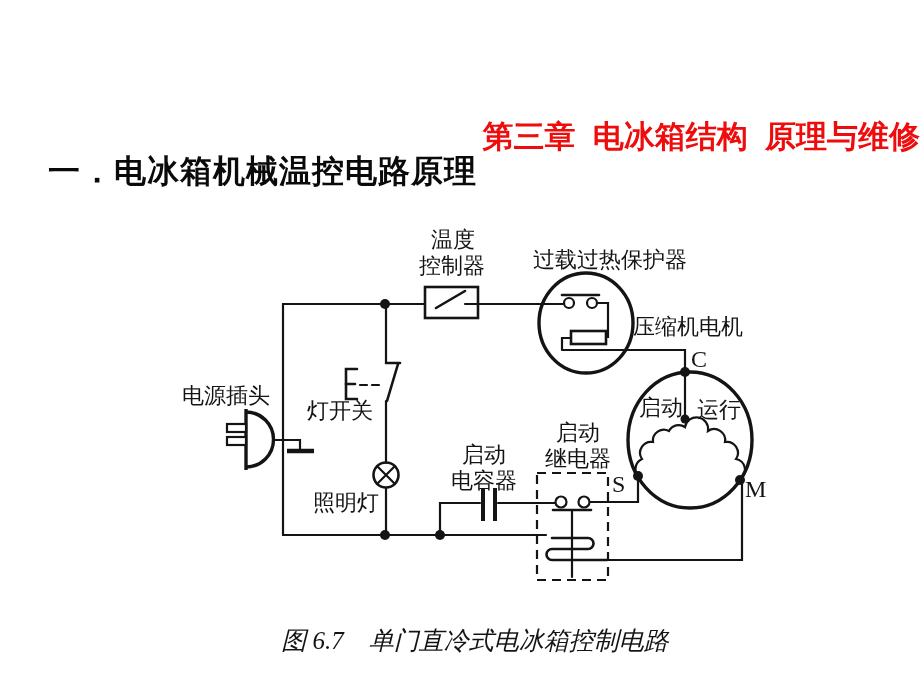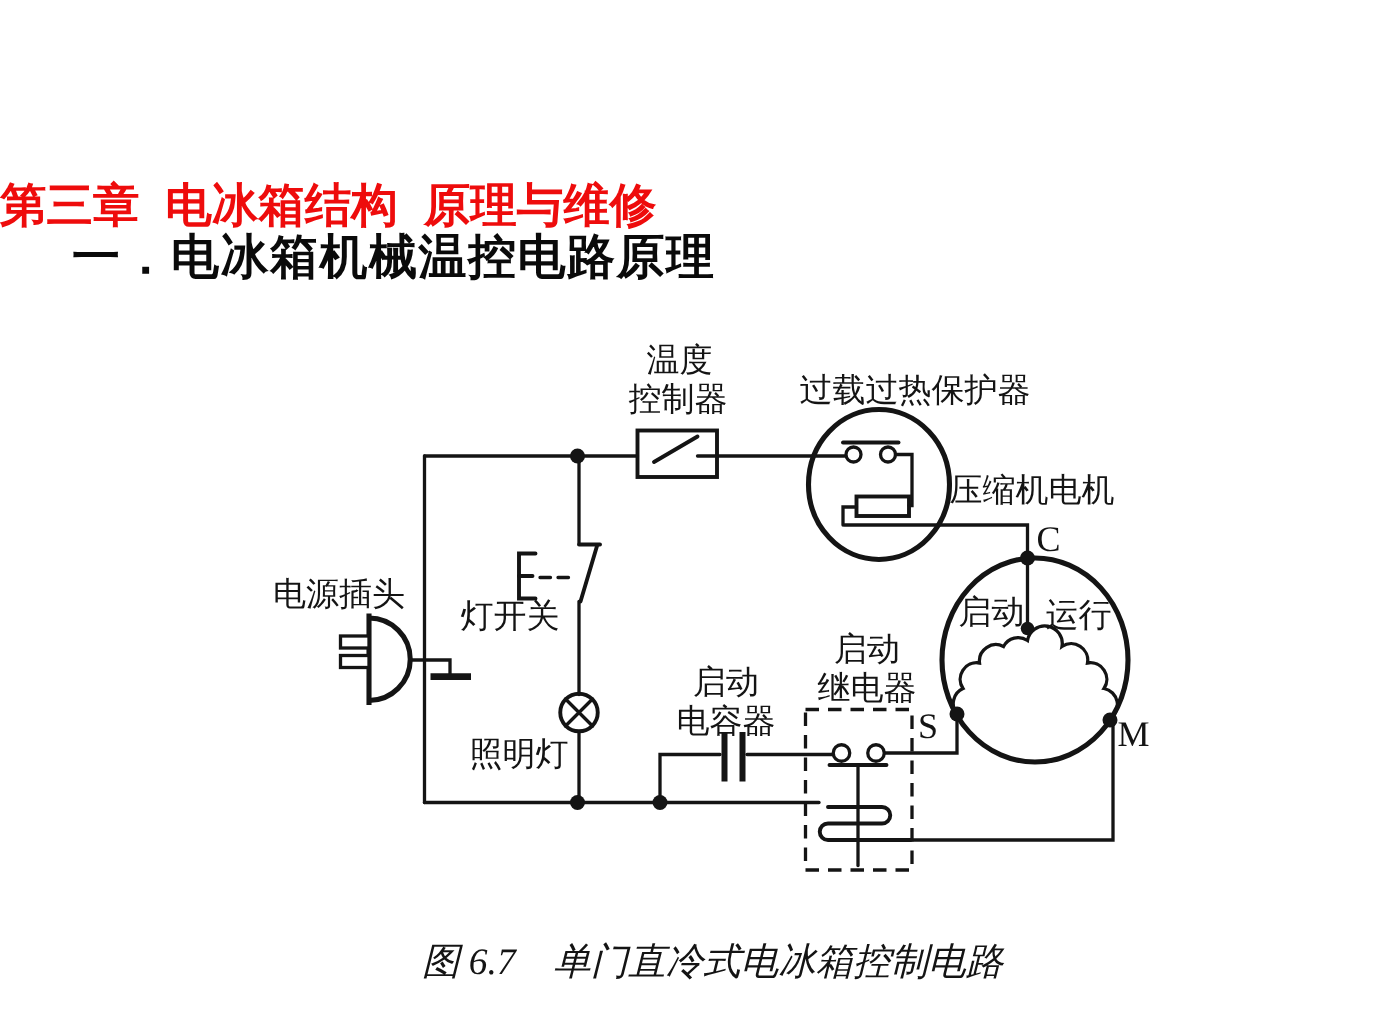--- a/index.html
+++ b/index.html
@@ -1,18 +1,18 @@
 <!DOCTYPE html>
 <html><head>
 <meta charset="utf-8">
 <style>
   html,body{margin:0;padding:0;background:#ffffff;}
   .slide{position:relative;width:920px;height:690px;background:#ffffff;overflow:hidden;
          font-family:"Liberation Sans",sans-serif;}
-  .title-block{position:absolute;top:44px;left:0;width:920px;text-align:left;
+  .title-block{position:absolute;top:44px;left:0;width:920px;text-align:right;
                color:#ee0c0c;font-weight:bold;font-size:31px;line-height:37px;
                font-family:"Liberation Sans",sans-serif;white-space:pre;}
   .heading{position:absolute;top:150px;left:48px;color:#0a0a0a;font-weight:bold;
            font-size:32px;letter-spacing:1px;font-family:Liberation Serif, serif;white-space:pre;}
   .caption{position:absolute;top:624px;left:30px;width:890px;text-align:center;
            color:#141414;font-size:25px;font-family:"Liberation Serif",serif;white-space:pre;font-style:italic;}
   svg.circuit{position:absolute;left:0;top:0;}
   .wire{stroke:#141414;stroke-width:2.2;fill:none;stroke-linecap:round;}
   .wire-thick{stroke:#141414;stroke-width:2.6;fill:none;stroke-linecap:round;}
   .comp{stroke:#141414;stroke-width:2.6;fill:none;}

